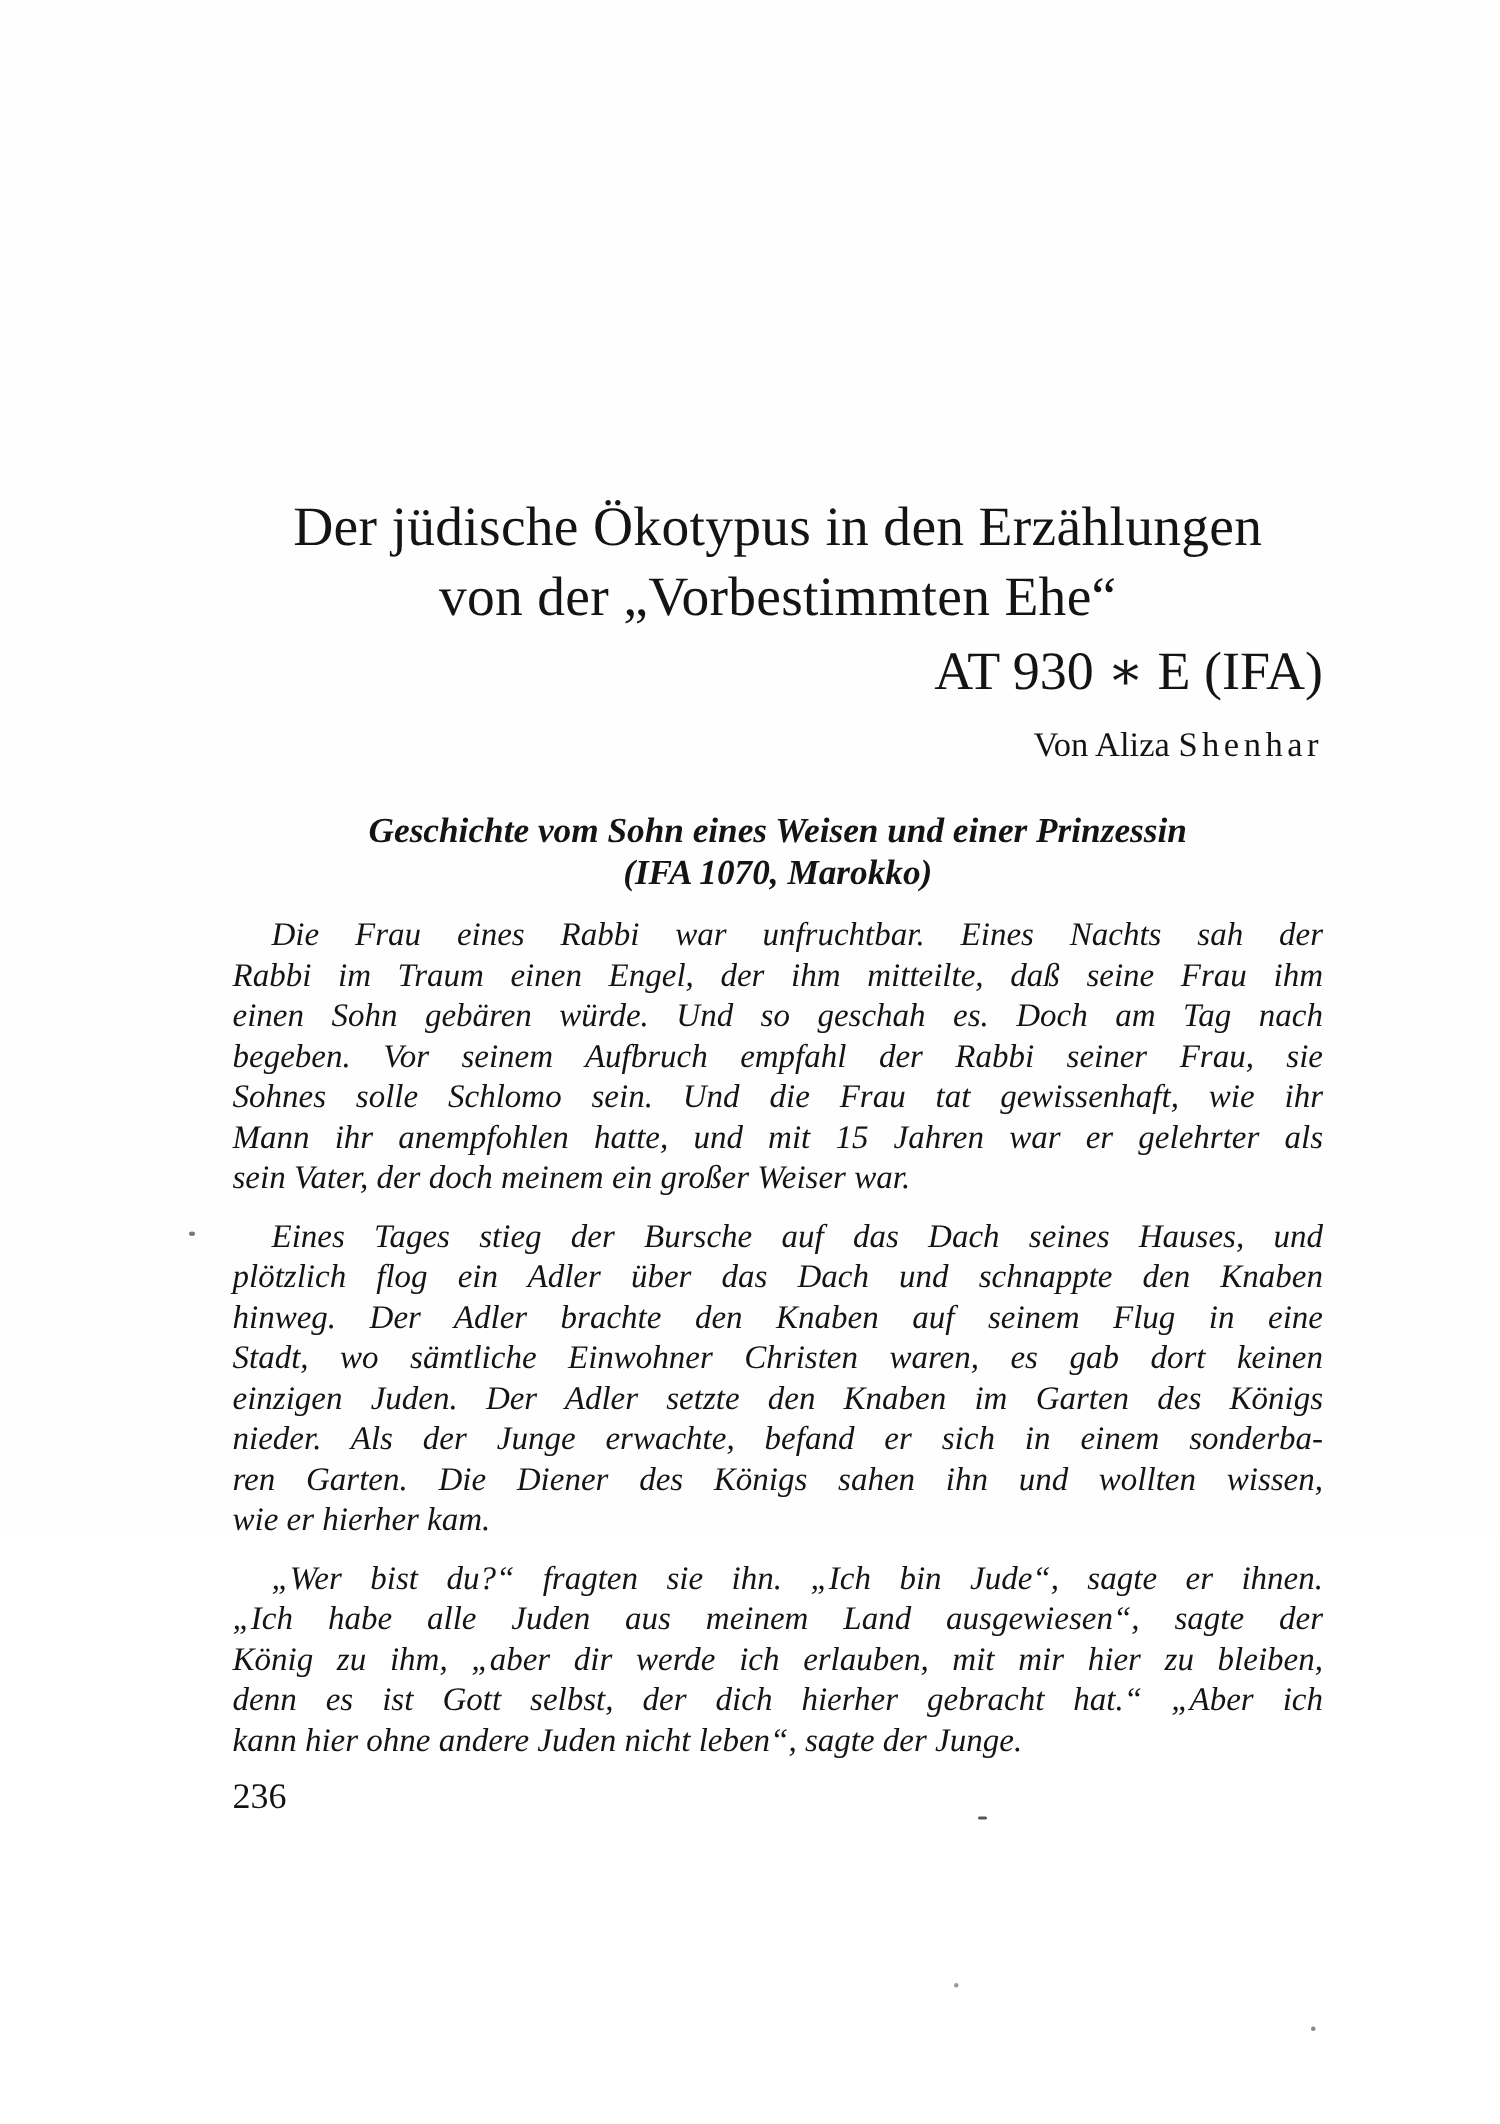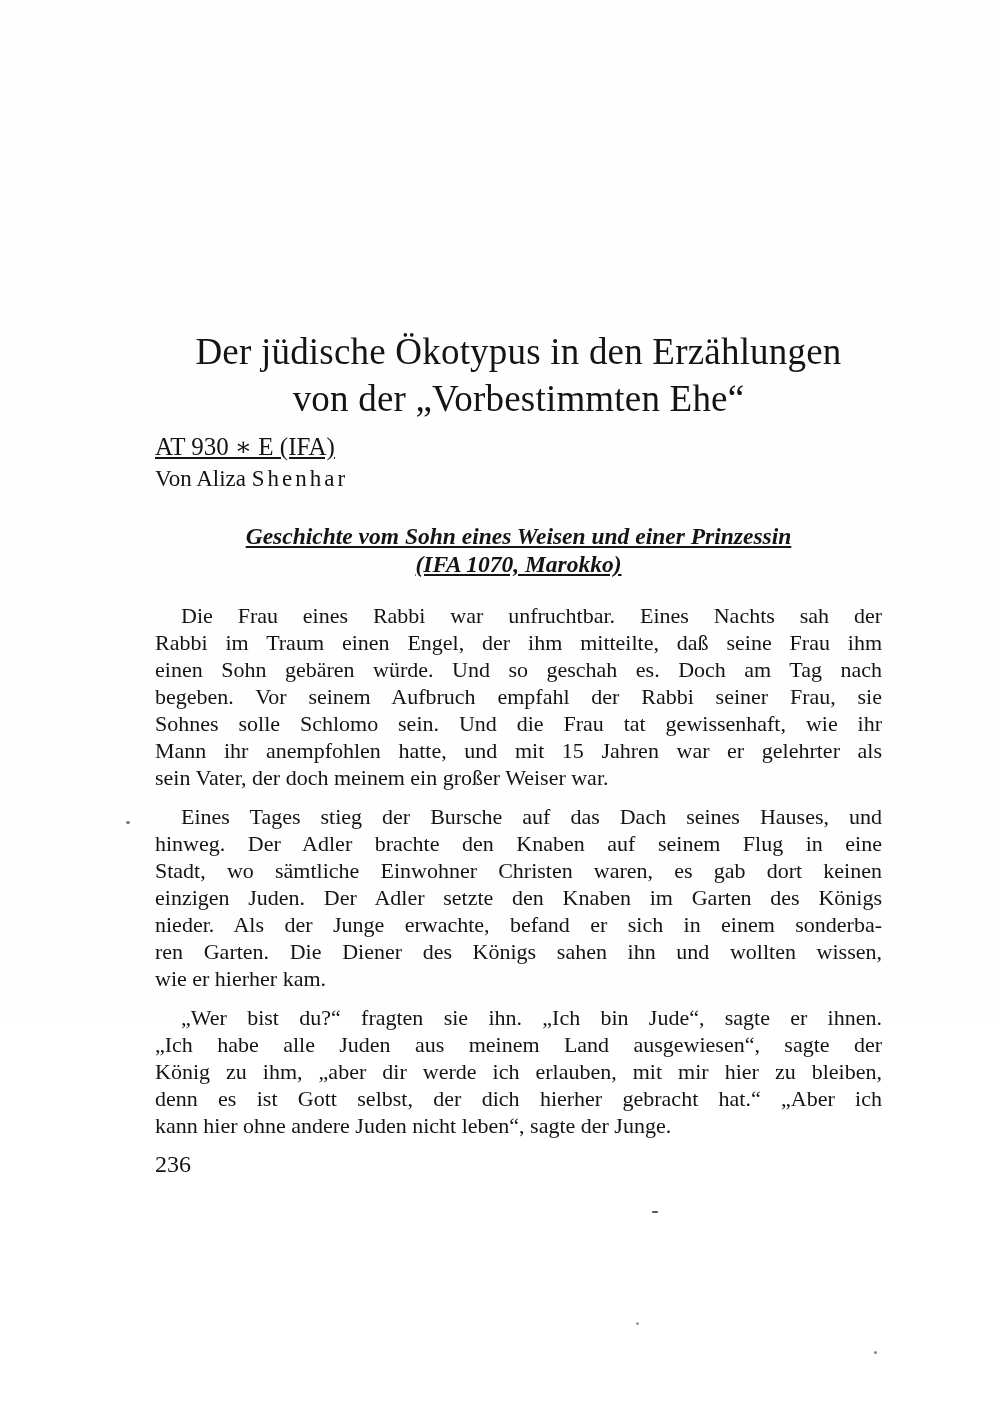--- a/index.html
+++ b/index.html
@@ -27,48 +27,47 @@
   .title {
     text-align: center;
     font-size: 37px;
     line-height: 47px;
     font-weight: 400;
     white-space: nowrap;
     letter-spacing: 0.2px;
   }
   .type-code {
     margin-top: 10px;
-    text-align: left;
-    font-size: 25px;
+    text-align: right;
+    font-size: 36px;
     line-height: 30px;
     white-space: nowrap;
-    text-decoration: underline;
   }
   .byline {
-    margin-top: 4px;
-    text-align: left;
+    margin-top: 22px;
+    text-align: right;
     font-size: 23px;
     line-height: 26px;
     white-space: nowrap;
   }
   .byline .surname { letter-spacing: 3px; }
   
   .story-heading {
     margin-top: 30px;
     text-align: center;
     font-size: 23.5px;
     line-height: 28px;
     font-weight: 700;
     font-style: italic;
     white-space: nowrap;
-    text-decoration: underline;
   }
   
   .paragraphs {
-    margin-top: 24px;
+    margin-top: 13px;
+    font-style: italic;
     font-size: 22px;
     line-height: 27px;
   }
   .para { margin: 0 0 12px 0; }
   .para .line {
     text-align: justify;
     text-align-last: justify;
     -moz-text-align-last: justify;
     white-space: normal;
   }
@@ -117,20 +116,21 @@
           <div class="line first">Die Frau eines Rabbi war unfruchtbar. Eines Nachts sah der</div>
           <div class="line">Rabbi im Traum einen Engel, der ihm mitteilte, daß seine Frau ihm</div>
           <div class="line">einen Sohn gebären würde. Und so geschah es. Doch am Tag nach</div>
           <div class="line">begeben. Vor seinem Aufbruch empfahl der Rabbi seiner Frau, sie</div>
           <div class="line">Sohnes solle Schlomo sein. Und die Frau tat gewissenhaft, wie ihr</div>
           <div class="line">Mann ihr anempfohlen hatte, und mit 15 Jahren war er gelehrter als</div>
           <div class="line last">sein Vater, der doch meinem ein großer Weiser war.</div>
         </div>
         <div class="para">
           <div class="line first">Eines Tages stieg der Bursche auf das Dach seines Hauses, und</div>
+          <div class="line">plötzlich flog ein Adler über das Dach und schnappte den Knaben</div>
           <div class="line">hinweg. Der Adler brachte den Knaben auf seinem Flug in eine</div>
           <div class="line">Stadt, wo sämtliche Einwohner Christen waren, es gab dort keinen</div>
           <div class="line">einzigen Juden. Der Adler setzte den Knaben im Garten des Königs</div>
           <div class="line">nieder. Als der Junge erwachte, befand er sich in einem sonderba-</div>
           <div class="line">ren Garten. Die Diener des Königs sahen ihn und wollten wissen,</div>
           <div class="line last">wie er hierher kam.</div>
         </div>
         <div class="para">
           <div class="line first">„Wer bist du?“ fragten sie ihn. „Ich bin Jude“, sagte er ihnen.</div>
           <div class="line">„Ich habe alle Juden aus meinem Land ausgewiesen“, sagte der</div>

